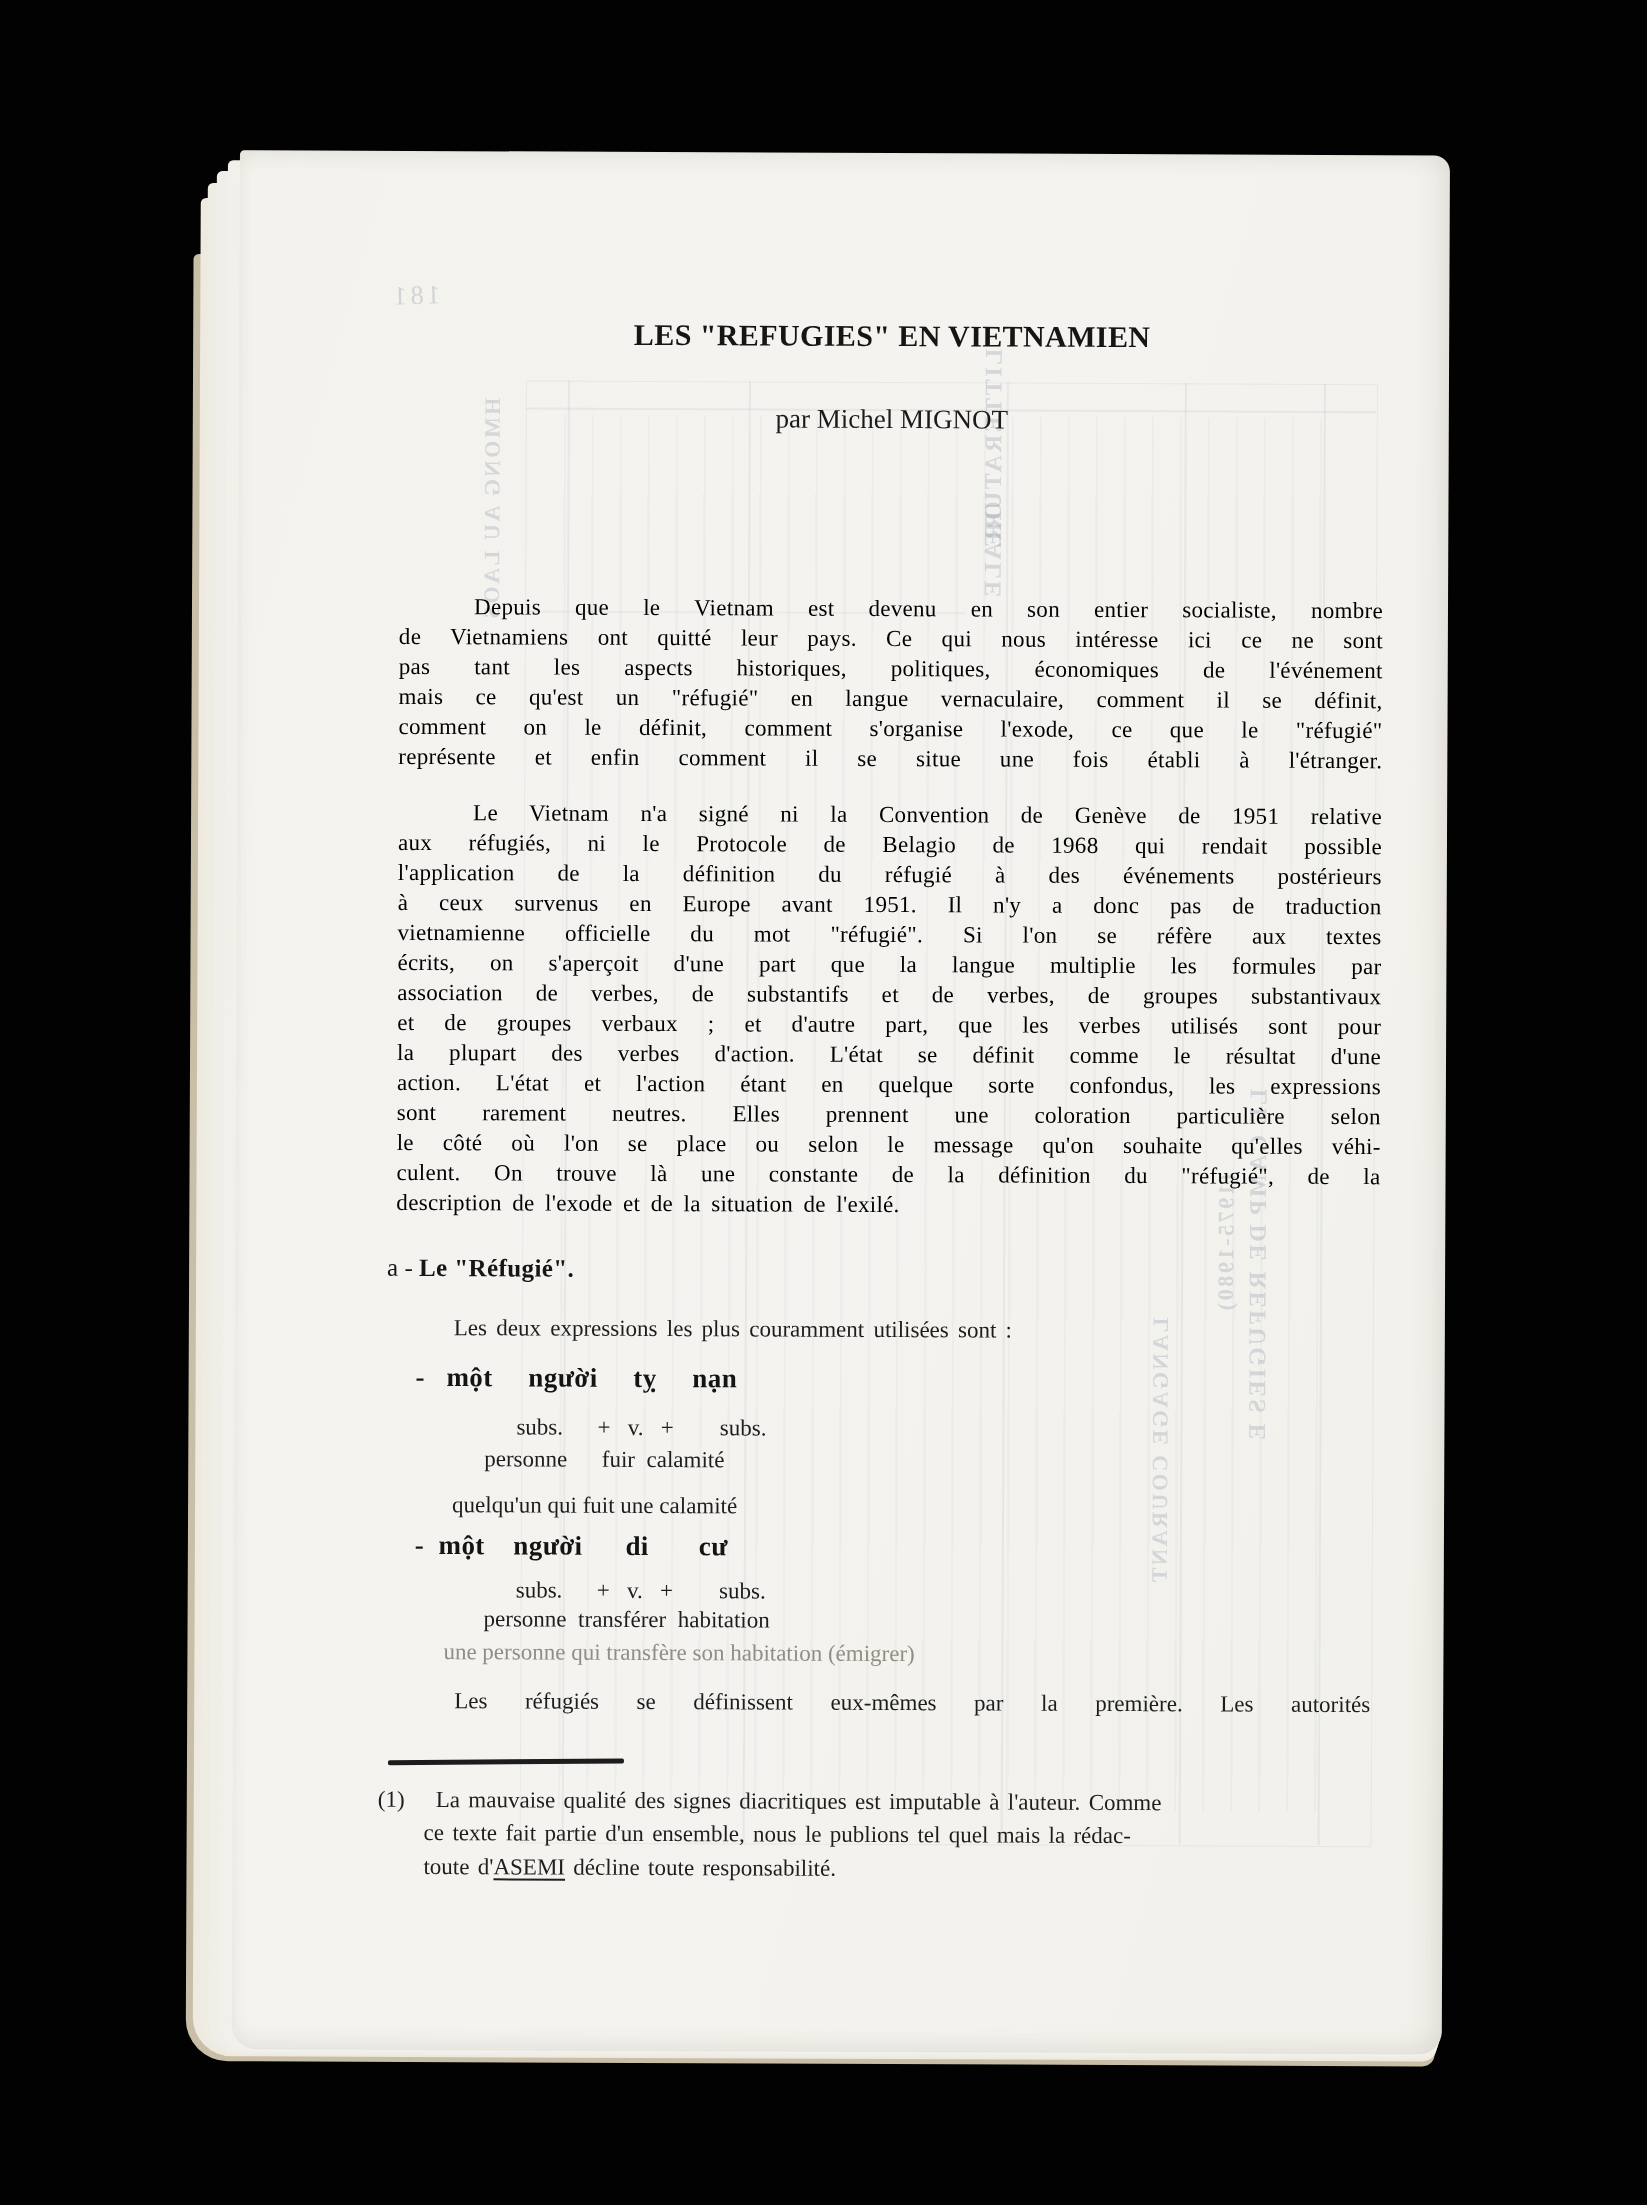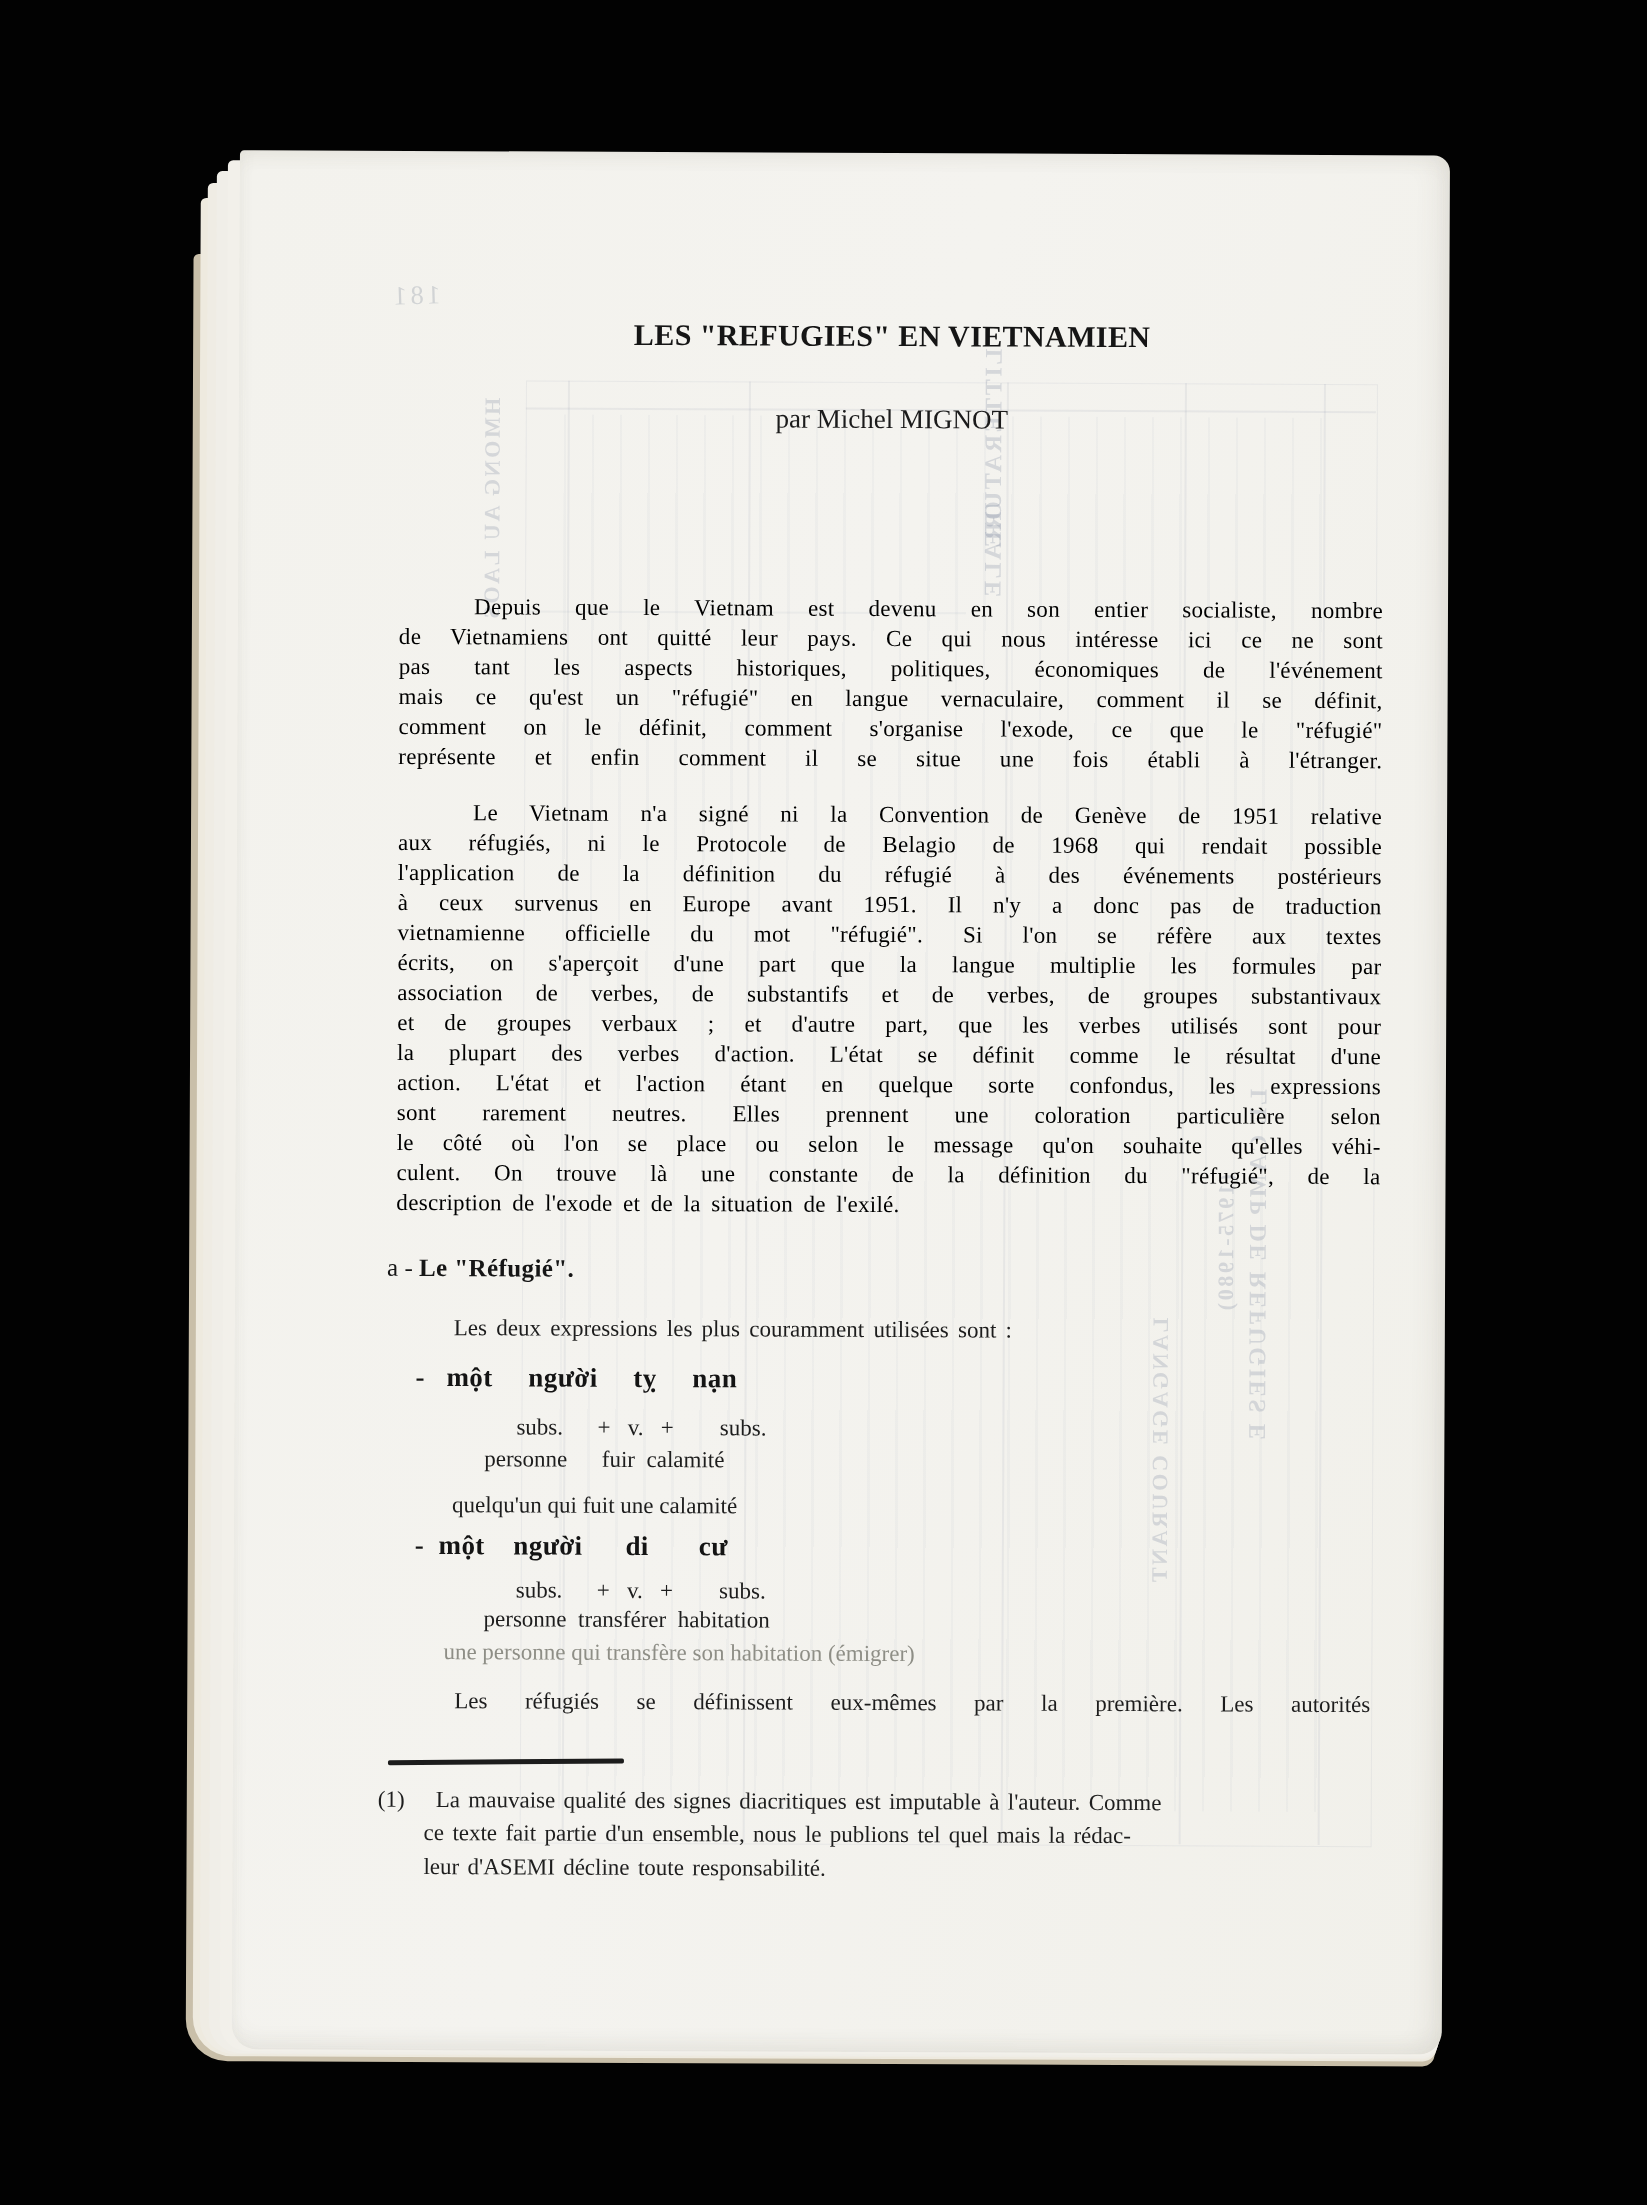--- a/index.html
+++ b/index.html
@@ -46,21 +46,21 @@
   .faded{color:#8e8e86;}
   #closing-line{position:absolute;left:207px;top:1539px;width:976px;font-size:23px;
       text-indent:60px;text-align:justify;text-align-last:justify;word-spacing:5.3px;height:30px;}
   #footnote-rule{position:absolute;left:201px;top:1610px;width:236px;height:5.3px;background:#1c1c1c;
       transform:rotate(-0.7deg);border-radius:1.8px;}
   .fnote{position:absolute;font-size:23px;line-height:34px;white-space:nowrap;color:#1e1e1e;word-spacing:2.6px;}
   #fnote-1{left:191px;top:1634px;}
   #fnote-1 .marker{display:inline-block;width:58px;}
   #fnote-2{left:237px;top:1667px;}
   #fnote-3{left:237px;top:1701px;}
-  .u{text-underline-offset:4.4px;}
+  .u{text-decoration:underline;text-underline-offset:4.4px;}
 </style>
 </head>
 <body>
 
 <div id="stage">
   <div id="book">
     <div id="sheet0" class="sheet"></div>
     <div id="sheet1" class="sheet"></div>
     <div id="sheet2" class="sheet"></div>
     <div id="sheet3" class="sheet"></div>
@@ -125,16 +125,16 @@
     <div class="viet" style="left:227px;top:1381px;">-  một    người      di       cư</div>
     <div class="gram" style="left:328px;top:1428px;">subs.      +   v.   +        subs.</div>
     <div class="gram" style="left:296px;top:1457px;">personne  transférer  habitation</div>
     <div class="gram faded" style="left:256px;top:1490px;">une personne qui transfère son habitation (émigrer)</div>
 
     <div id="closing-line" class="ink">Les réfugiés se définissent eux-mêmes par la première. Les autorités</div>
 
     <div id="footnote-rule"></div>
     <div id="fnote-1" class="fnote"><span class="marker">(1)</span><span>La mauvaise qualité des signes diacritiques est imputable à l'auteur. Comme</span></div>
     <div id="fnote-2" class="fnote">ce texte fait partie d'un ensemble, nous le publions tel quel mais la rédac-</div>
-    <div id="fnote-3" class="fnote"><span>leur d'</span><span class="u">ASEMI</span><span> décline toute responsabilité.</span></div>
+    <div id="fnote-3" class="fnote"><span>toute d'</span><span class="u">ASEMI</span><span> décline toute responsabilité.</span></div>
   </div>
 </div>
 
 
 </body></html>

